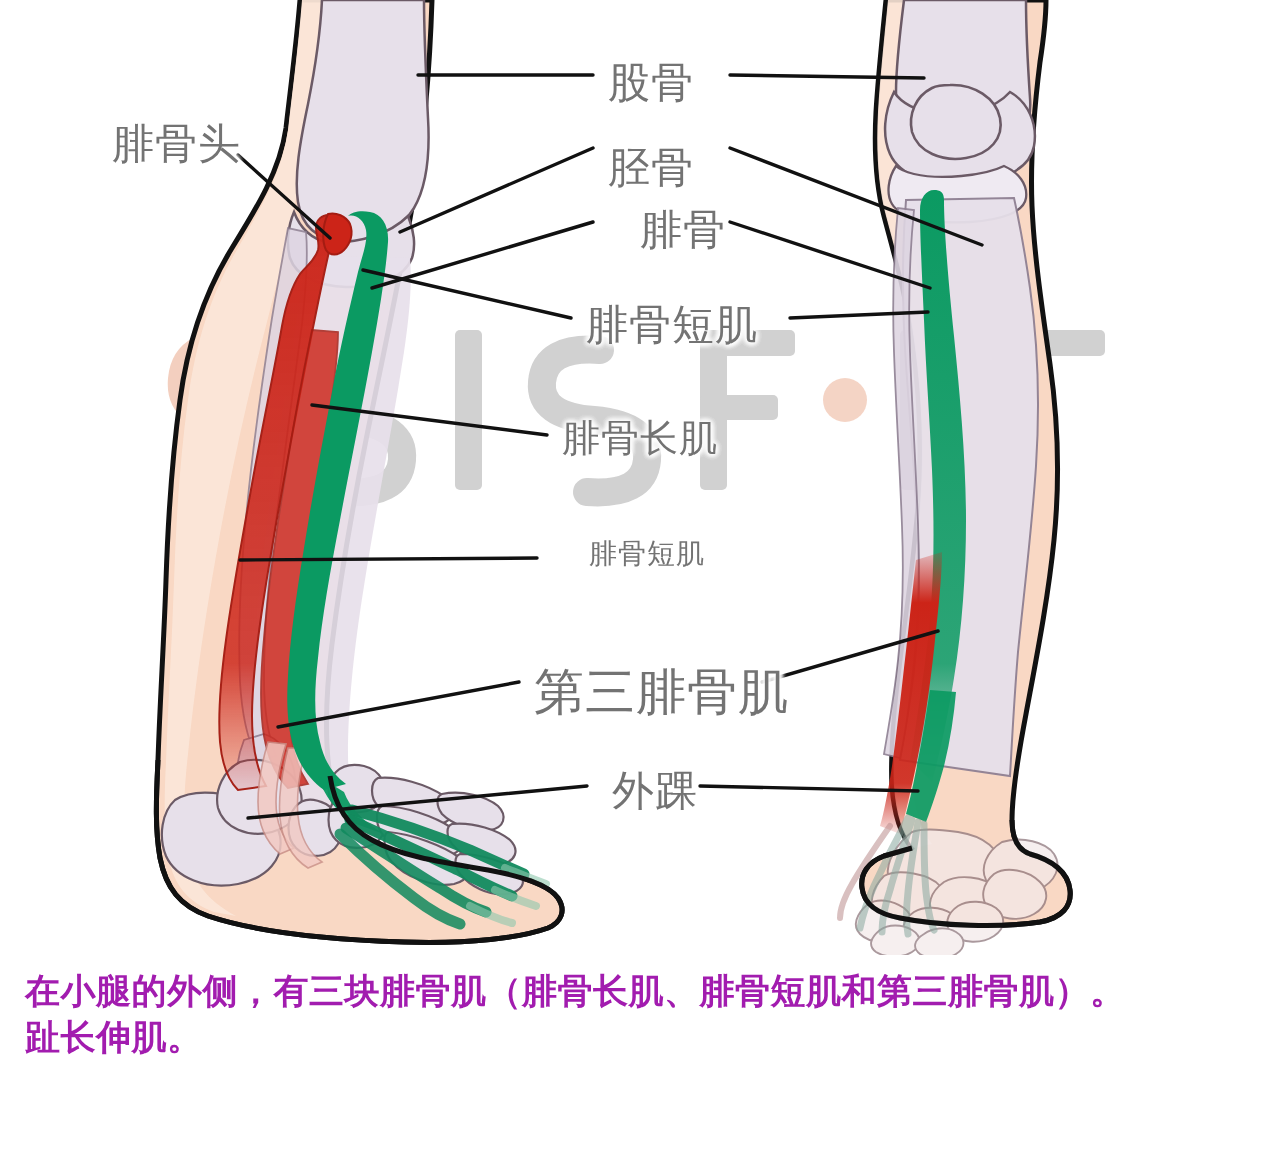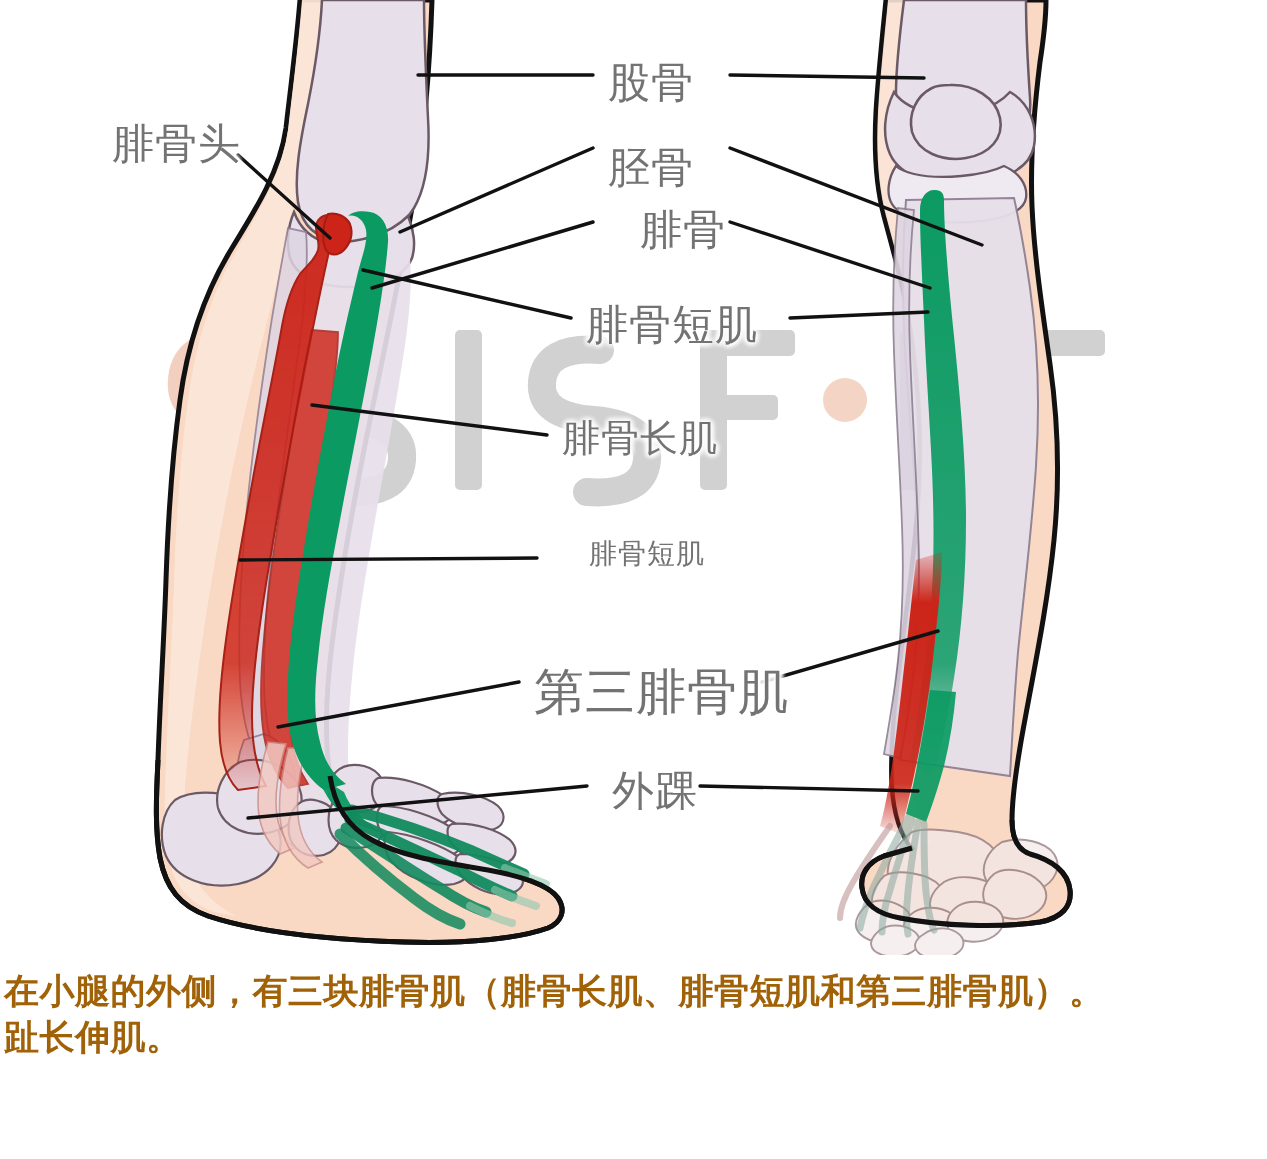--- a/index.html
+++ b/index.html
@@ -28,27 +28,27 @@
     color: #737373;
     white-space: nowrap;
     letter-spacing: 1px;
     text-shadow:
        0 0 6px #fff,  0 0 6px #fff,  0 0 6px #fff,
        2px 0 5px #fff, -2px 0 5px #fff, 0 2px 5px #fff, 0 -2px 5px #fff;
   }
 
   #caption {
     position: absolute;
-    left: 4px;
+    left: 25px;
     top: 968px;
     width: 1240px;
     font-size: 35px;
     font-weight: bold;
     line-height: 1.30;
-    color: #a16207;
+    color: #a21caf;
     letter-spacing: 0.5px;
   }
   #caption p { margin: 0; }
 </style>
 </head>
 <body>
 
 <div id="figure">
 <svg width="1267" height="955" viewBox="0 0 1267 955" xmlns="http://www.w3.org/2000/svg">
   <defs>

